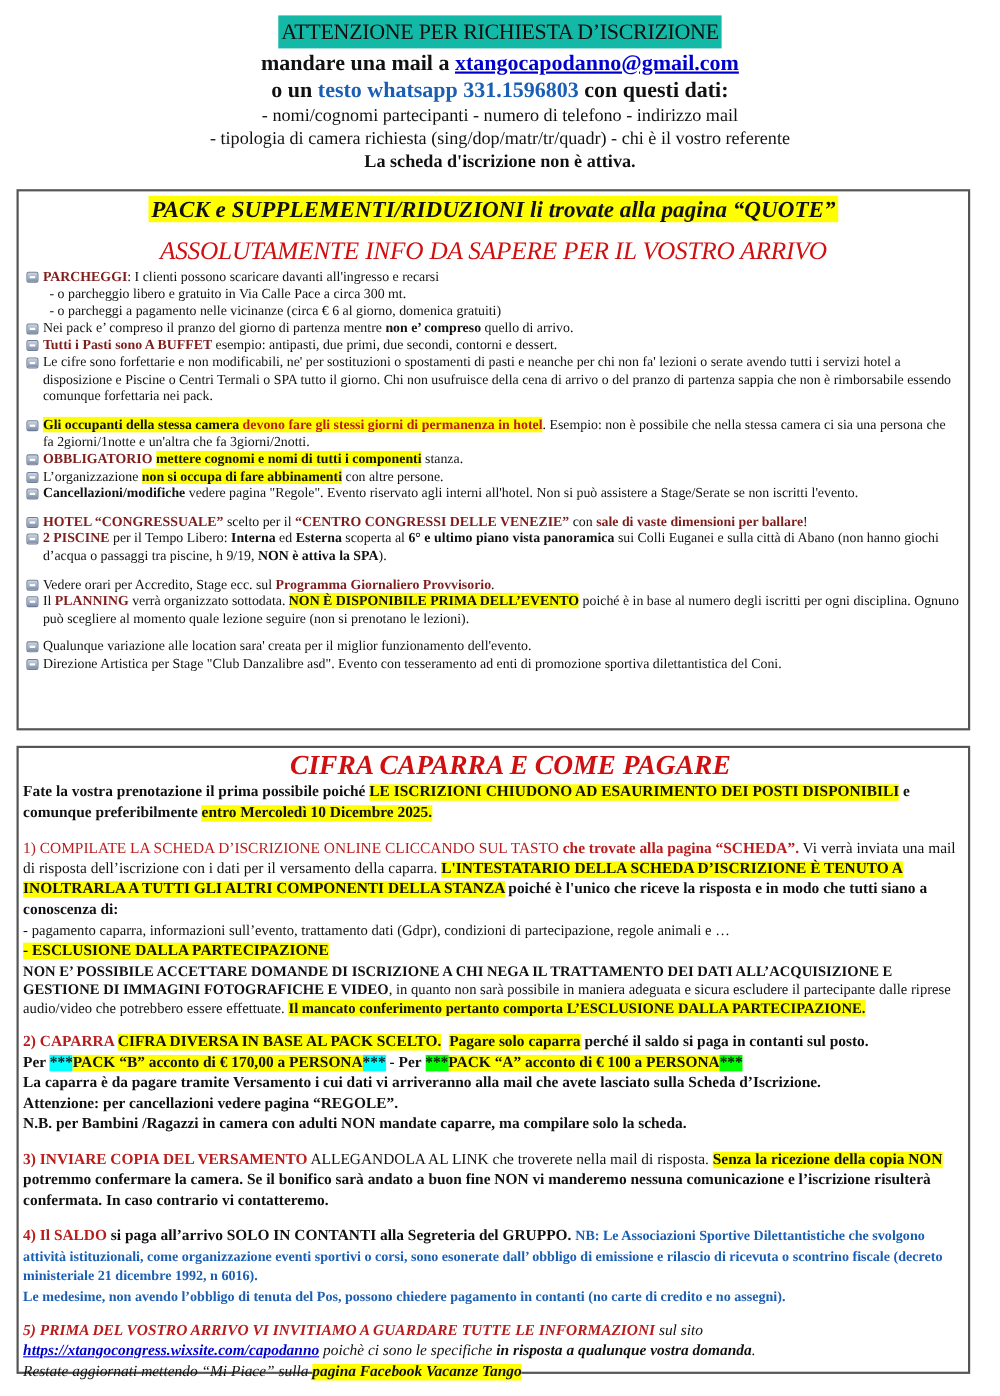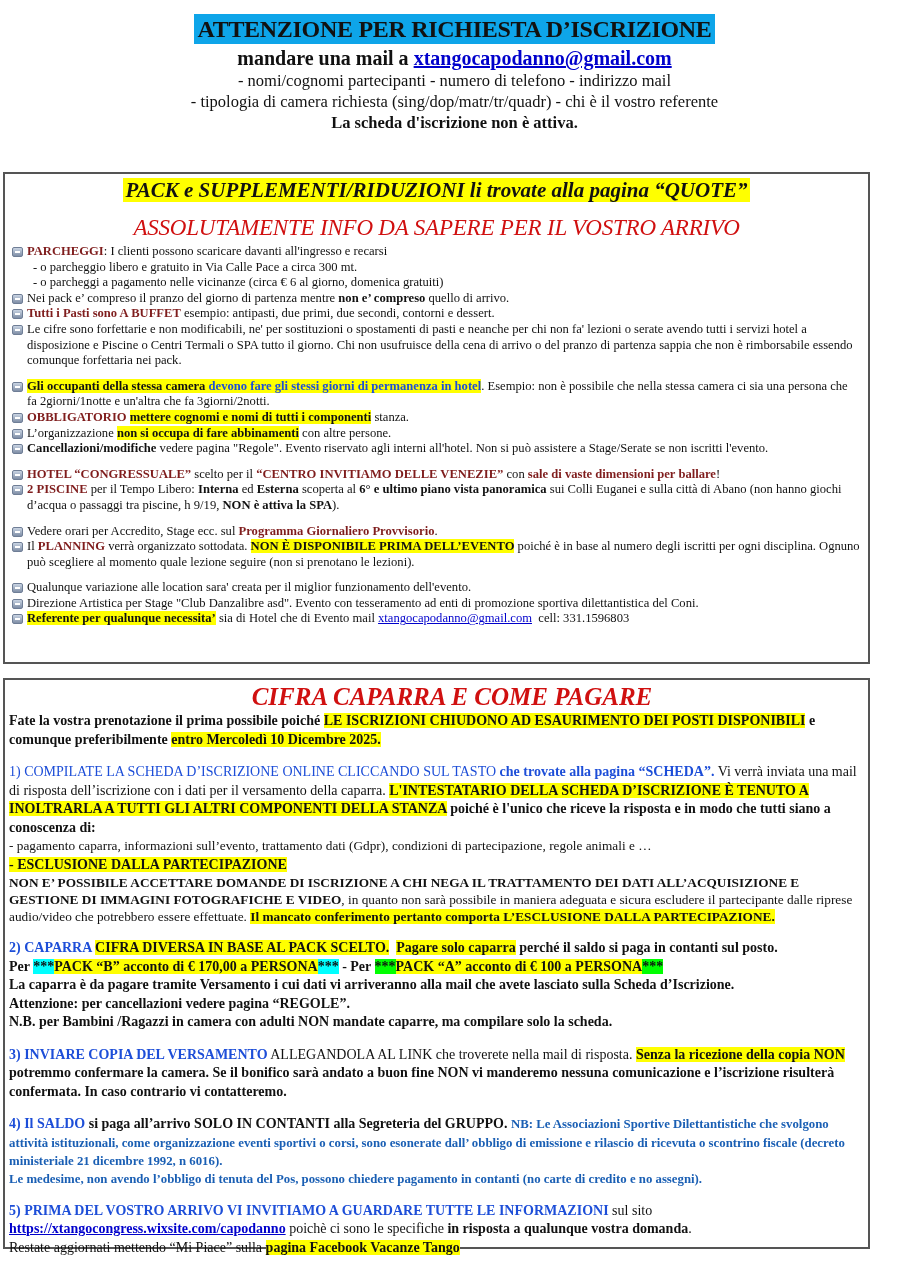--- a/index.html
+++ b/index.html
@@ -2,35 +2,35 @@
 <html><head>
 <meta charset="utf-8">
 <style>
   * { box-sizing: border-box; margin: 0; padding: 0; }
   html, body { width: 909px; height: 1269px; background: #ffffff; overflow: hidden; }
   body { font-family: "Liberation Serif", "DejaVu Serif", serif; color: #111; position: relative; }
 
   .hl { background: #ffff00; }
   .hl-cyan { background: #00ffff; }
   .hl-green { background: #00ff00; }
-  .red { color: #1d4ed8; }
+  .red { color: #b91c1c; }
   .darkred { color: #7f1d1d; }
   .blue { color: #1a5fb4; }
   .link { color: #0000cc; text-decoration: underline; }
   b { font-weight: bold; }
 
   
   .header { position: absolute; top: 14px; left: 0; width: 909px; text-align: center; }
-  .header .title { display: inline-block; font-size: 24px; font-weight: bold; line-height: 30px; background: #0ea5e9; padding: 0 3px; letter-spacing: -0.3px; }
+  .header .title { display: inline-block; font-size: 20px; font-weight: normal; line-height: 30px; background: #14b8a6; padding: 0 3px; letter-spacing: -0.3px; }
   .header .line-big { font-size: 20px; font-weight: bold; line-height: 24px; }
   .header .line-small { font-size: 16.5px; line-height: 21px; }
   .header .line-bold { font-size: 16.5px; font-weight: bold; line-height: 21px; }
 
   
-  .box { position: absolute; left: 3px; width: 867px; border: 2px solid #555; background: #fff; }
+  .box { position: absolute; left: 15px; width: 867px; border: 2px solid #555; background: #fff; }
   .box1 { top: 172px; height: 492px; }
   .box2 { top: 678px; height: 571px; }
 
   .box1-sub { text-align: center; margin-top: 3px; }
   .box1-sub span { font-size: 21px; font-style: italic; font-weight: bold; background: #ffff00; padding: 0 2px; line-height: 26px; }
   .box1-head { text-align: center; font-size: 23px; font-style: italic; font-weight: normal; color: #d01010; margin-top: 12px; line-height: 26px; letter-spacing: -0.2px; }
 
   .bullets { padding: 3px 8px 0 4px; font-size: 12.6px; line-height: 15.6px; }
   .bl { position: relative; padding-left: 18px; }
   .bl .ico { position: absolute; left: 3px; top: 3px; width: 11px; height: 10px; border-radius: 2px; background: linear-gradient(#c9d4e3, #7f8ea6); border: 1px solid #6f7e96; }
@@ -45,20 +45,23 @@
   .narrow { font-size: 13.3px; }
   .blue-nb { color: #1a5fb4; font-weight: bold; font-size: 12.8px; line-height: 17px; }
 </style>
 </head>
 <body>
 
 <div class="header">
   <div><span class="title">ATTENZIONE PER RICHIESTA D’ISCRIZIONE</span></div>
   <div class="line-big" style="margin-top:2px;">
     <span>mandare una mail a </span><a class="link">xtangocapodanno@gmail.com</a>
+  </div>
+  <div class="line-big">
+    <span>o un </span><span class="blue">testo whatsapp 331.1596803</span><span> con questi dati:</span>
   </div>
   <div class="line-small">- nomi/cognomi partecipanti - numero di telefono - indirizzo mail</div>
   <div class="line-small">- tipologia di camera richiesta (sing/dop/matr/tr/quadr) - chi è il vostro referente</div>
   <div class="line-bold">La scheda d'iscrizione non è attiva.</div>
 </div>
 
 <div class="box box1">
   <div class="box1-sub"><span>PACK e SUPPLEMENTI/RIDUZIONI li trovate alla pagina “QUOTE”</span></div>
   <div class="box1-head">ASSOLUTAMENTE INFO DA SAPERE PER IL VOSTRO ARRIVO</div>
 
@@ -99,21 +102,21 @@
     </div>
     <div class="bl">
       <span class="ico"></span>
       <b>Cancellazioni/modifiche</b><span> vedere pagina "Regole". Evento riservato agli interni all'hotel. Non si può assistere a Stage/Serate se non iscritti l'evento.</span>
     </div>
 
     <div class="gap"></div>
 
     <div class="bl">
       <span class="ico"></span>
-      <b class="darkred">HOTEL “CONGRESSUALE”</b><span> scelto per il </span><b class="darkred">“CENTRO INVITIAMO DELLE VENEZIE”</b><span> con </span><b class="darkred">sale di vaste dimensioni per ballare</b><span>!</span>
+      <b class="darkred">HOTEL “CONGRESSUALE”</b><span> scelto per il </span><b class="darkred">“CENTRO CONGRESSI DELLE VENEZIE”</b><span> con </span><b class="darkred">sale di vaste dimensioni per ballare</b><span>!</span>
     </div>
     <div class="bl">
       <span class="ico"></span>
       <b class="darkred">2 PISCINE</b><span> per il Tempo Libero: </span><b>Interna</b><span> ed </span><b>Esterna</b><span> scoperta al </span><b>6° e ultimo piano vista panoramica</b><span> sui Colli Euganei e sulla città di Abano (non hanno giochi d’acqua o passaggi tra piscine, h 9/19, </span><b>NON è attiva la SPA</b><span>).</span>
     </div>
 
     <div class="gap"></div>
 
     <div class="bl">
       <span class="ico"></span>
@@ -126,24 +129,20 @@
 
     <div class="gap"></div>
 
     <div class="bl">
       <span class="ico"></span>
       <span>Qualunque variazione alle location sara' creata per il miglior funzionamento dell'evento.</span>
     </div>
     <div class="bl">
       <span class="ico"></span>
       <span>Direzione Artistica per Stage "Club Danzalibre asd". Evento con tesseramento ad enti di promozione sportiva dilettantistica del Coni.</span>
-    </div>
-    <div class="bl">
-      <span class="ico"></span>
-      <b class="hl">Referente per qualunque necessita’</b><span> sia di Hotel che di Evento mail </span><a class="link">xtangocapodanno@gmail.com</a><span style="white-space:pre;">  cell: 331.1596803</span>
     </div>
   </div>
 </div>
 
 <div class="box box2">
   <div class="box2-head">CIFRA CAPARRA E COME PAGARE</div>
   <div class="b2">
     <p><b>
       <span>Fate la vostra prenotazione il prima possibile poiché </span><span class="hl">LE ISCRIZIONI CHIUDONO AD ESAURIMENTO DEI POSTI DISPONIBILI</span><span> e comunque preferibilmente </span><span class="hl">entro Mercoledì 10 Dicembre 2025.</span>
     </b></p>
@@ -165,19 +164,19 @@
 
     <div class="para" style="margin-top:14px;">
       <p><b class="red">3) INVIARE COPIA DEL VERSAMENTO</b><span> ALLEGANDOLA AL LINK che troverete nella mail di risposta. </span><b class="hl">Senza la ricezione della copia NON</b><b> potremmo confermare la camera. Se il bonifico sarà andato a buon fine NON vi manderemo nessuna comunicazione e l’iscrizione risulterà confermata. In caso contrario vi contatteremo.</b></p>
     </div>
 
     <div class="para" style="margin-top:14px;">
       <p><b><span class="red">4) Il SALDO</span><span> si paga all’arrivo SOLO IN CONTANTI alla Segreteria del GRUPPO. </span></b><span class="blue-nb">NB: Le Associazioni Sportive Dilettantistiche che svolgono attività istituzionali, come organizzazione eventi sportivi o corsi, sono esonerate dall’ obbligo di emissione e rilascio di ricevuta o scontrino fiscale (decreto ministeriale 21 dicembre 1992, n 6016).</span></p>
       <p class="blue-nb">Le medesime, non avendo l’obbligo di tenuta del Pos, possono chiedere pagamento in contanti (no carte di credito e no assegni).</p>
     </div>
 
-    <div class="para" style="margin-top:14px;">
+    <div class="para" style="margin-top:14px;font-style:italic;">
       <p><b class="red">5) PRIMA DEL VOSTRO ARRIVO VI INVITIAMO A GUARDARE TUTTE LE INFORMAZIONI</b><span> sul sito</span></p>
       <p><a class="link" style="font-weight:bold;">https://xtangocongress.wixsite.com/capodanno</a><span> poichè ci sono le specifiche </span><b>in risposta a qualunque vostra domanda</b><span>.</span></p>
       <p><span>Restate aggiornati mettendo “Mi Piace” sulla </span><b class="hl">pagina Facebook Vacanze Tango</b></p>
     </div>
   </div>
 </div>
 
 </body></html>

